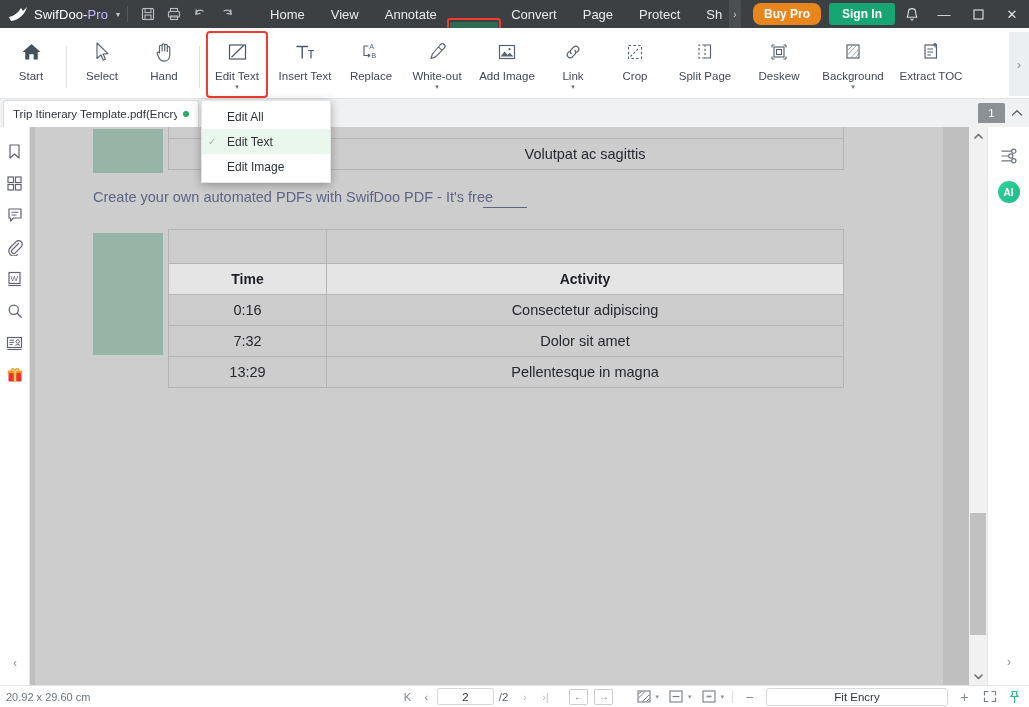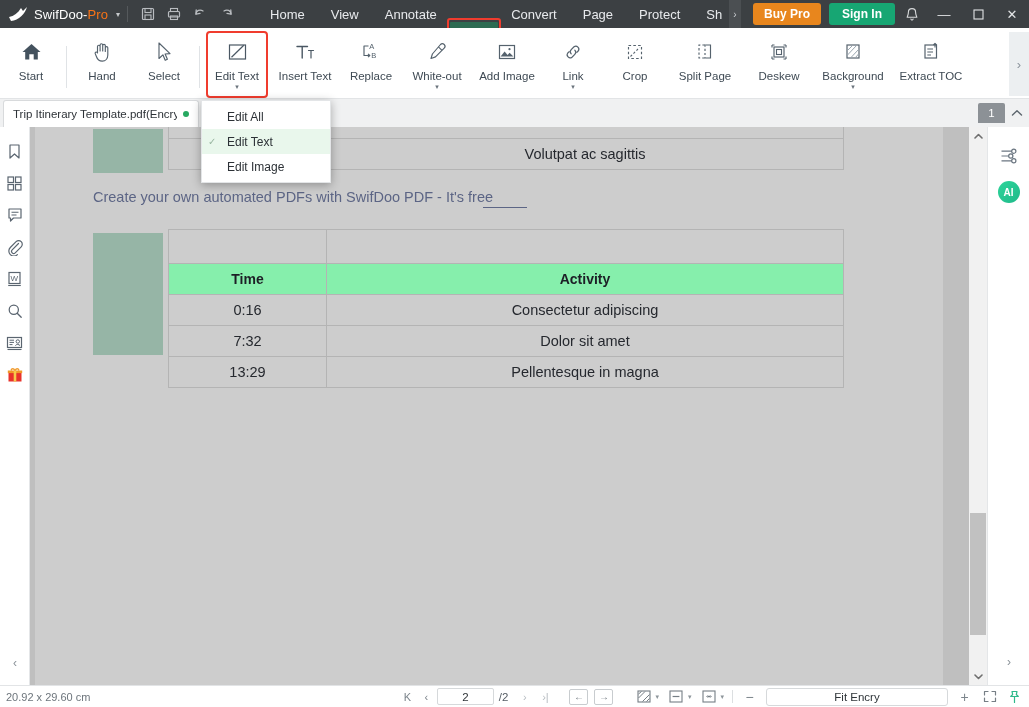--- a/index.html
+++ b/index.html
@@ -14,21 +14,21 @@
 
   
   .titlebar {
     position: absolute; top: 0; left: 0; width: 1029px; height: 28px;
     background: #3c4043; display: flex; align-items: center;
     color: #e8eaed; font-size: 12.5px;
   }
   .brand { display: flex; align-items: center; gap: 6px; padding-left: 8px; }
   .brand-logo { width: 20px; height: 18px; display: block; }
   .brand-name { font-size: 13px; color: #ffffff; letter-spacing: .1px; }
-  .brand-name .pro { color: #f97316; }
+  .brand-name .pro { color: #c4b5fd; }
   .brand-caret { font-size: 8px; color: #c6c9cc; margin-left: 2px; }
   .vsep { width: 1px; height: 16px; background: #55595c; margin: 0 7px; }
   .tb-icon {
     width: 26px; height: 22px; display: flex; align-items: center; justify-content: center;
     color: #b9bcc0;
   }
   .tb-icon svg { display: block; }
   .menus { display: flex; align-items: center; margin-left: 18px; gap: 0px; }
   .menu-item {
     padding: 4px 13px; font-size: 13px; color: #e8eaed; position: relative;
@@ -42,21 +42,21 @@
     pointer-events: none;
   }
   .menu-more {
     background: #4b4f52; color: #c9ccd0; font-size: 10px;
     padding: 5px 4px; margin-left: 2px; align-self: stretch;
     display: flex; align-items: center;
   }
   .spacer { flex: 1; }
   .btn-buy {
     background: #e8861d; color: #fff; font-size: 12px; font-weight: bold;
-    padding: 4px 11px; border-radius: 3px; margin-right: 8px;
+    padding: 4px 11px; border-radius: 8px; margin-right: 8px;
   }
   .btn-signin {
     background: #17a673; color: #fff; font-size: 12px; font-weight: bold;
     padding: 4px 13px; border-radius: 3px; margin-right: 10px;
   }
   .bell { color: #d7d9db; margin-right: 8px; display:flex; align-items:center; }
   .wbtn {
     width: 34px; height: 28px; display: flex; align-items: center; justify-content: center;
     color: #e2e4e6; font-size: 13px;
   }
@@ -145,21 +145,21 @@
   .greenblock { position: absolute; background: #96b5a6; }
   .doctext {
     position: absolute; color: #5c6585; font-size: 14.5px;
     font-family: "Liberation Sans", sans-serif; white-space: nowrap;
   }
   .blankline { position:absolute; border-bottom: 1px solid #5c6585; }
   .dtable { position: absolute; border-collapse: collapse; }
   .dtable td, .dtable th {
     border: 1px solid #b4b4b4; font-family: "Liberation Sans", sans-serif;
   }
-  .dtbl-head td { background: #86efac; color: #1d1f26; font-weight: bold; font-size: 14px; text-align: center; padding: 7px 0; }
+  .dtbl-head td { background: #e5e5e5; color: #1d1f26; font-weight: bold; font-size: 14px; text-align: center; padding: 7px 0; }
   .dtbl-body td { background: #cdcdcd; color: #25282e; font-size: 14.5px; text-align: center; padding: 7px 0; }
   .tbl-empty td { background: #cdcdcd; height: 34px; }
 
   
   .dropdown {
     position: absolute; top: 100px; left: 201px; width: 130px;
     background: #ffffff; box-shadow: 0 2px 9px rgba(0,0,0,.30);
     border: 1px solid #e3e5e7; z-index: 60; padding: 3px 0;
   }
   .dd-item {
@@ -314,34 +314,34 @@
         <svg width="21" height="20" viewBox="0 0 21 20">
             <path d="M10.5 2 L19.5 10 L16.8 10 L16.8 17.5 L12.7 17.5 L12.7 12.3 L8.3 12.3 L8.3 17.5 L4.2 17.5 L4.2 10 L1.5 10 Z" fill="#44525e"></path>
           </svg>
       </span>
       <span class="lb">Start</span>
     </div>
     <div class="rsep"></div>
 
     <div class="rb">
       <span class="ic">
+        <svg width="18" height="22" viewBox="0 0 18 22">
+            <path d="M4 2 L4 17.5 L7.9 13.8 L10.2 19.3 L12.4 18.3 L10.1 13 L15 12.6 Z" fill="none" stroke="#55626d" stroke-width="1.15" stroke-linejoin="round"></path>
+          </svg>
+      </span>
+      <span class="lb">Select</span>
+    </div>
+
+    <div class="rb">
+      <span class="ic">
         <svg width="20" height="22" viewBox="0 0 20 22">
             <path d="M5.5 12 L5.5 5.5 a1.3 1.3 0 0 1 2.6 0 L8.1 10 L8.1 4 a1.3 1.3 0 0 1 2.6 0 L10.7 10 L10.7 4.6 a1.3 1.3 0 0 1 2.6 0 L13.3 10.5 L13.3 6.8 a1.25 1.25 0 0 1 2.5 0 L15.8 14 c0 3.6 -2.3 6.1 -5.5 6.1 c-3.2 0 -5.1 -2.1 -5.9 -4.6 L3.2 12.6 a1.2 1.2 0 0 1 1.8 -1.4 Z" fill="none" stroke="#55626d" stroke-width="1.15" stroke-linejoin="round"></path>
           </svg>
       </span>
       <span class="lb">Hand</span>
-    </div>
-
-    <div class="rb">
-      <span class="ic">
-        <svg width="18" height="22" viewBox="0 0 18 22">
-            <path d="M4 2 L4 17.5 L7.9 13.8 L10.2 19.3 L12.4 18.3 L10.1 13 L15 12.6 Z" fill="none" stroke="#55626d" stroke-width="1.15" stroke-linejoin="round"></path>
-          </svg>
-      </span>
-      <span class="lb">Select</span>
     </div>
     <div class="rsep"></div>
 
     <div class="rb" style="width:66px;">
       <span class="ic">
         <svg width="23" height="22" viewBox="0 0 23 22">
             <rect x="3.5" y="4" width="16" height="14" fill="none" stroke="#4a5763" stroke-width="1.2"></rect>
             <path d="M5.5 16.2 L17.8 4.2" stroke="#4a5763" stroke-width="1.2"></path>
           </svg>
       </span>

